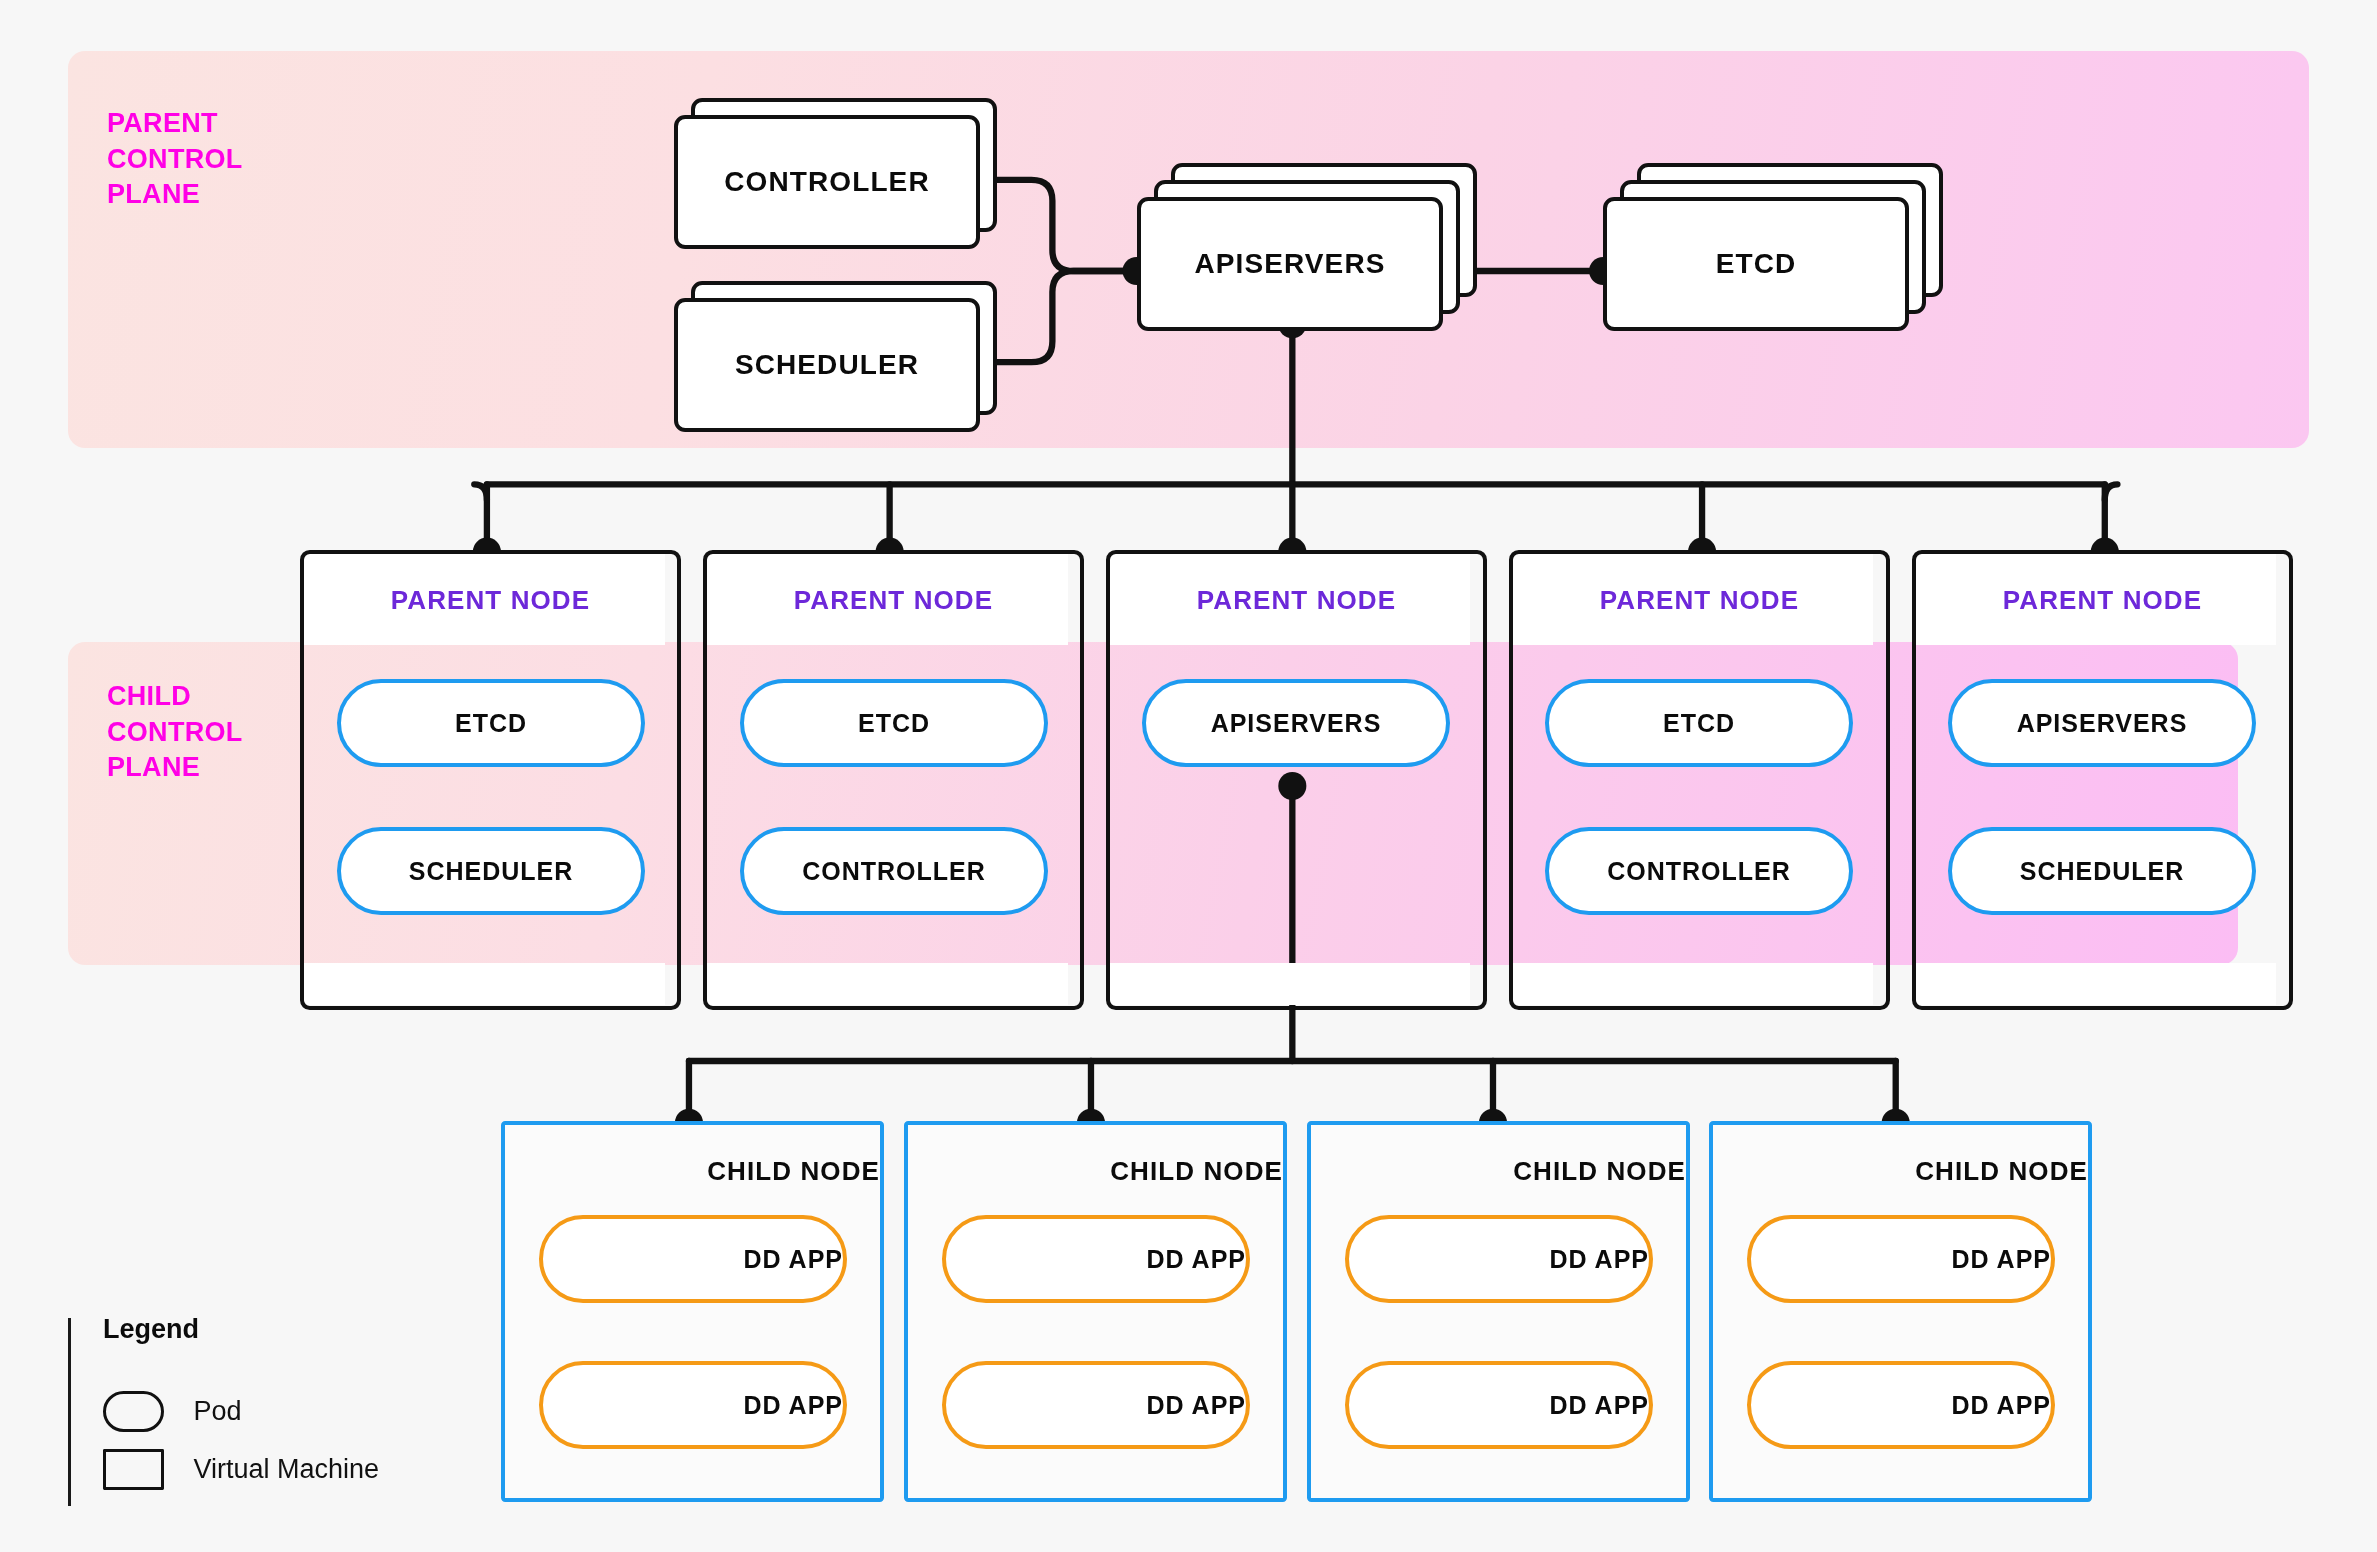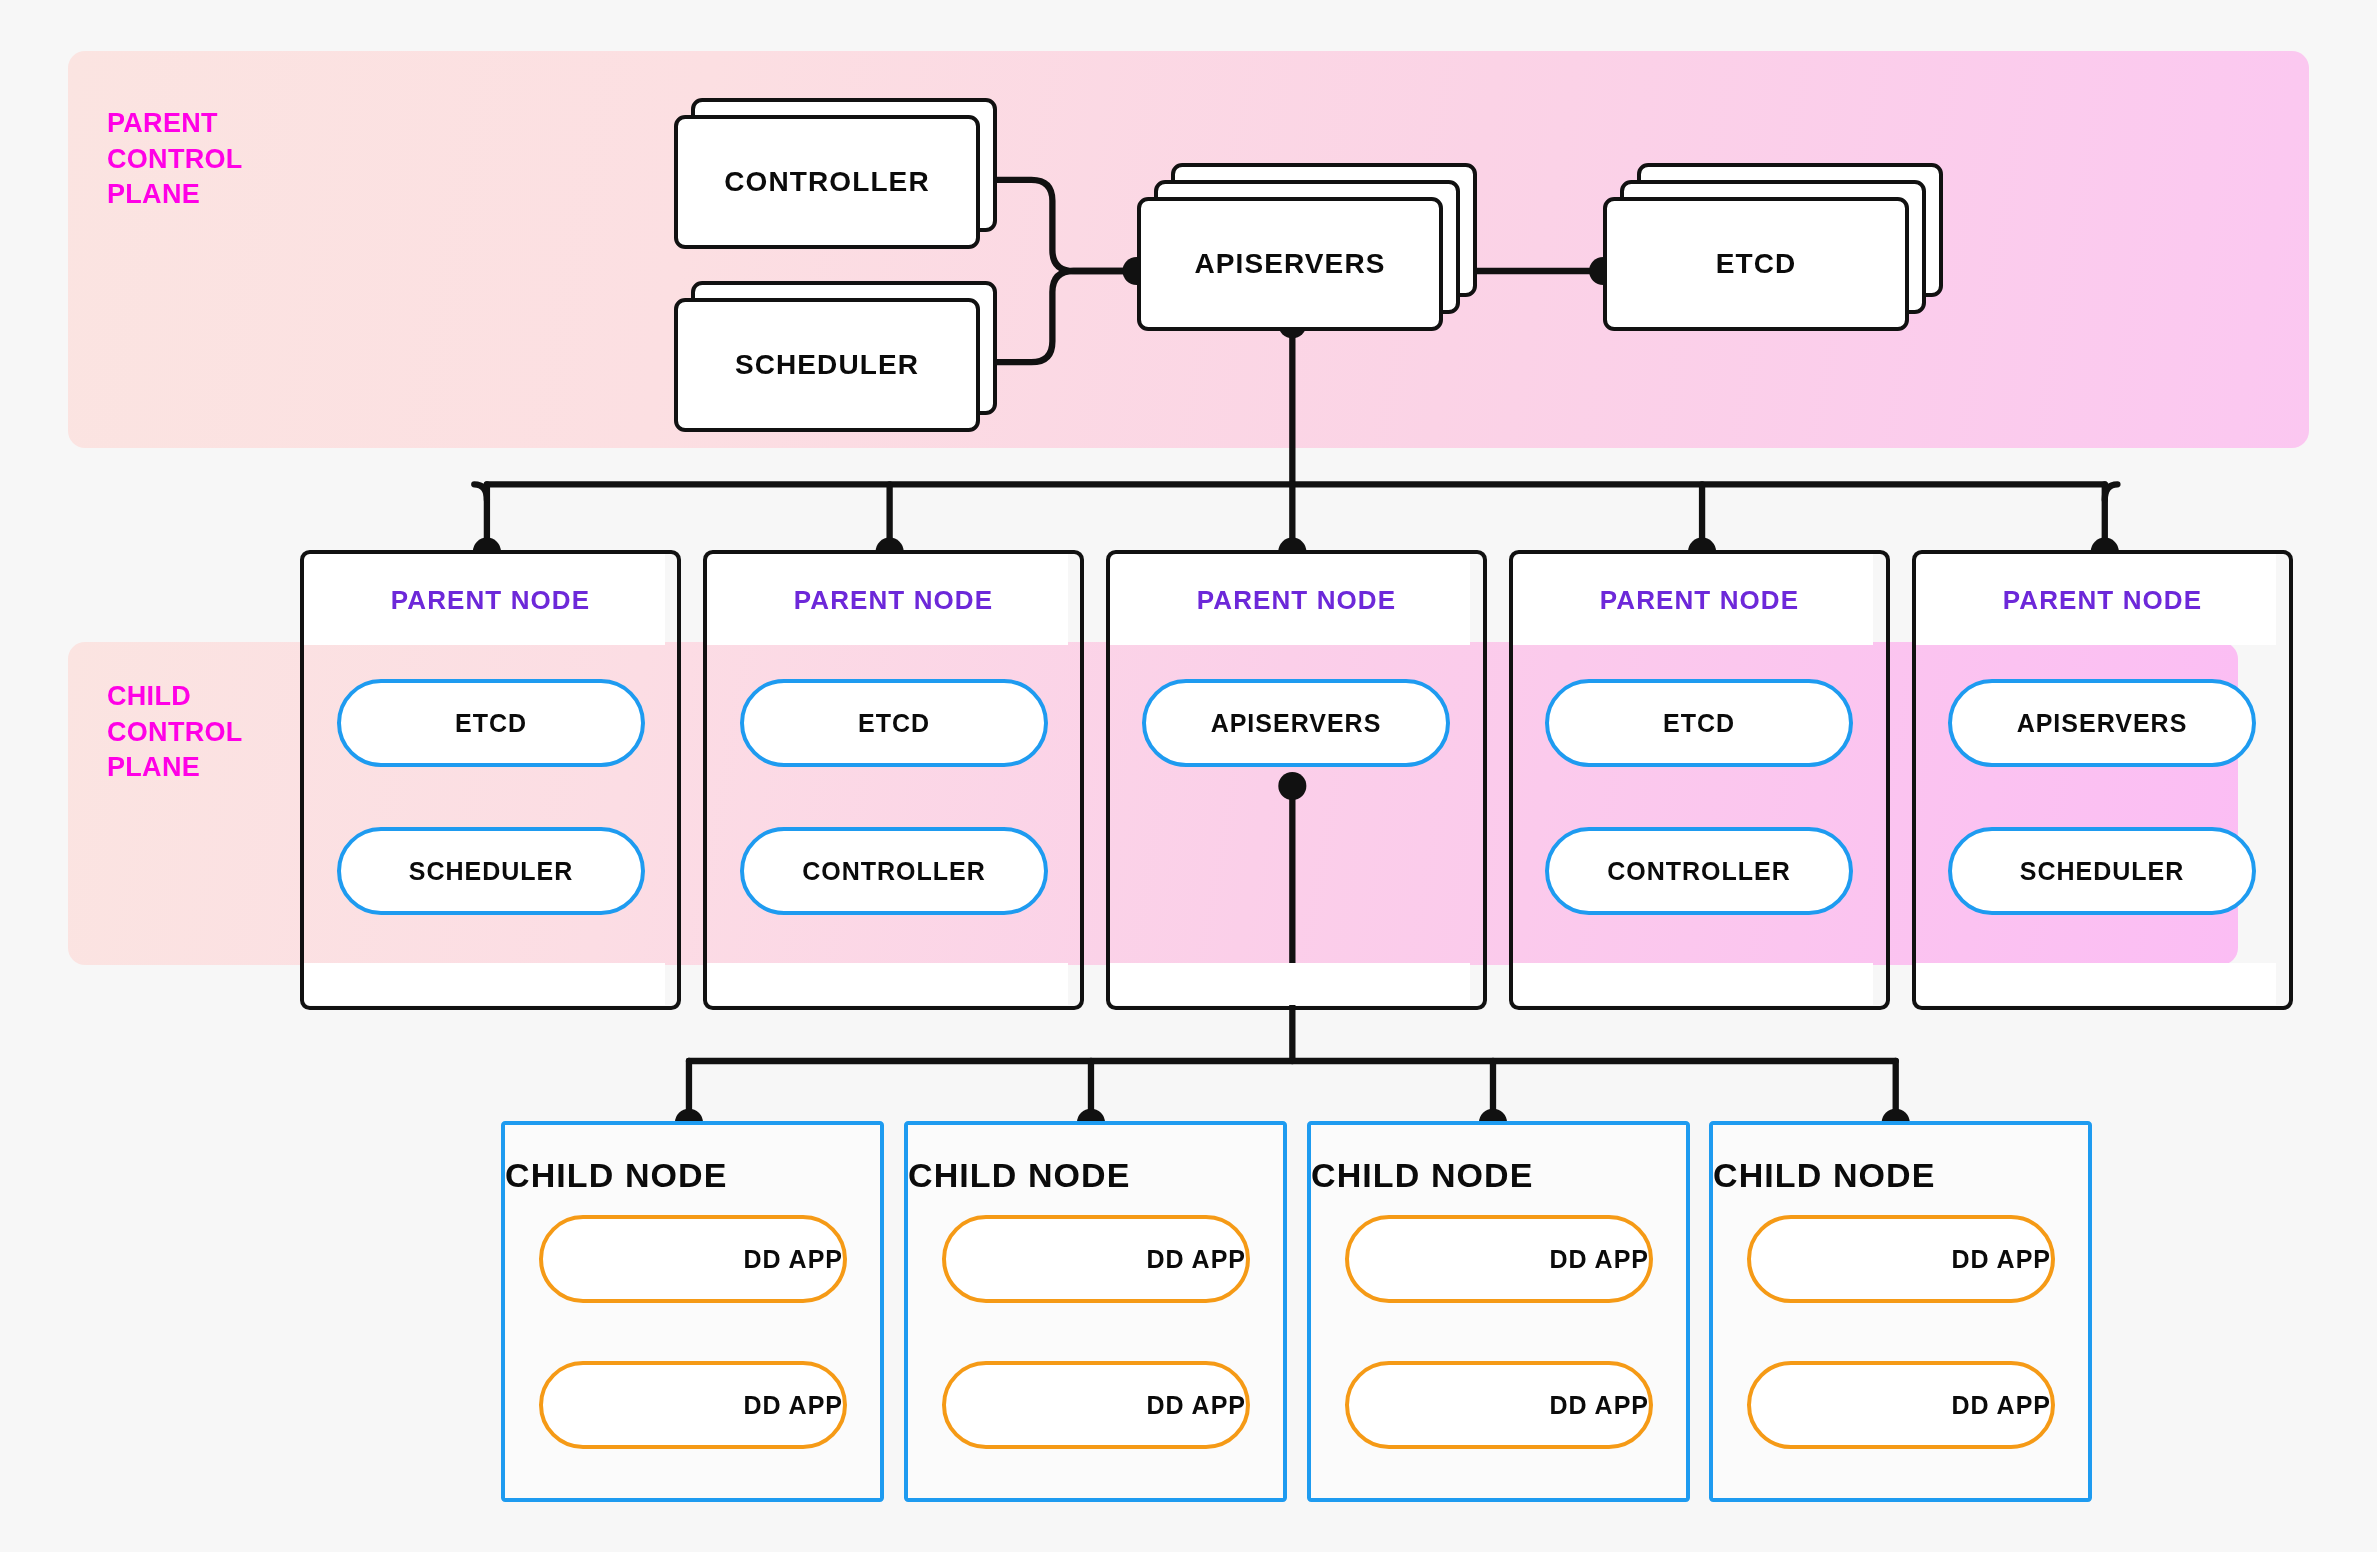--- a/index.html
+++ b/index.html
@@ -64,22 +64,22 @@
   }
   .pod span{font-weight:700;font-size:25px;letter-spacing:1px;color:#0b0b0b;}
   .pod.blue{border:4.9px solid #1e9bf0;}
   .pod.orange{border:4.9px solid #f59a16;justify-content:flex-end;}
 
   
   .cnode{
     position:absolute;background:#fbfbfb;border:4.9px solid #1e9bf0;border-radius:4.2px;
   }
   .cnode .title{
-    position:absolute;left:0;right:0;top:31px;text-align:left;
-    font-weight:700;font-size:34px;letter-spacing:1.1px;color:#0b0b0b;
+    position:absolute;left:0;right:0;top:31px;text-align:right;
+    font-weight:700;font-size:26px;letter-spacing:1.1px;color:#0b0b0b;
   }
 
   
   .whitecap{position:absolute;background:#fff;}
 
   
   #legend{position:absolute;left:68px;top:1314px;width:365px;height:196px;}
   #legend .rule{position:absolute;left:0;top:4.2px;width:2.8px;height:188px;background:#1a1a1a;}
   #legend .lg-title{
     position:absolute;left:35px;top:0;font-weight:700;font-size:27px;color:#0b0b0b;
@@ -287,15 +287,29 @@
   <div class="cnode" style="left:1709px;top:1121px;width:375px;height:373px;">
     <div class="title">CHILD NODE</div>
   </div>
   <div class="pod orange" style="left:1747px;top:1215px;width:300px;height:80px;">
     <span>DD APP</span>
   </div>
   <div class="pod orange" style="left:1747px;top:1361px;width:300px;height:80px;">
     <span>DD APP</span>
   </div>
 
+  <div id="legend">
+    <div class="rule"></div>
+    <div class="lg-title">Legend</div>
+
+    <div class="lg-row r1">
+      <div class="swatch-pod"></div>
+      <div class="lg-text">Pod</div>
+    </div>
+
+    <div class="lg-row r2">
+      <div class="swatch-vm"></div>
+      <div class="lg-text">Virtual Machine</div>
+    </div>
+  </div>
 
 </div>
 
 
 </body></html>

